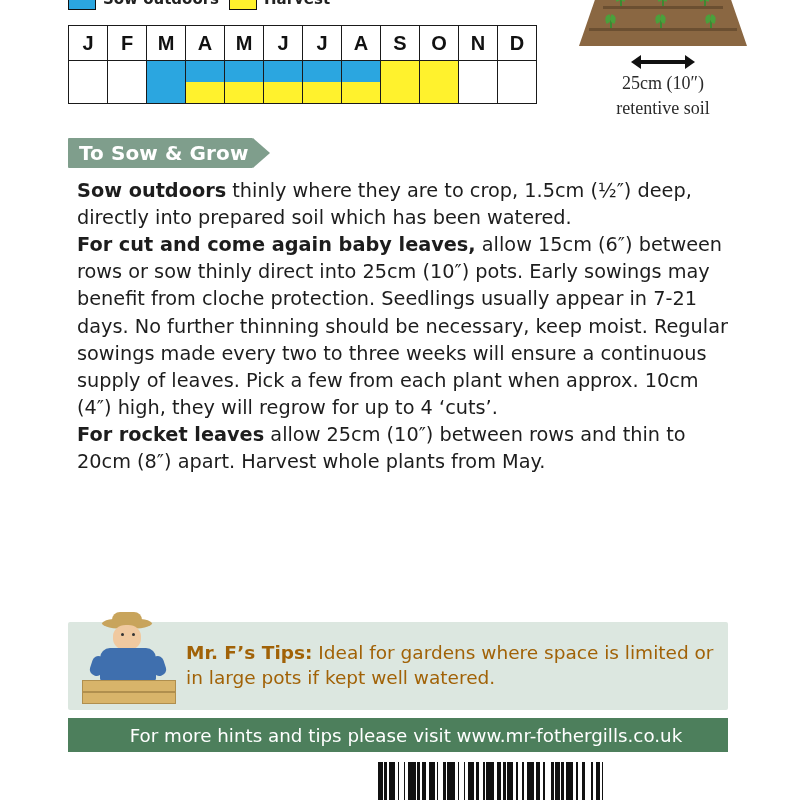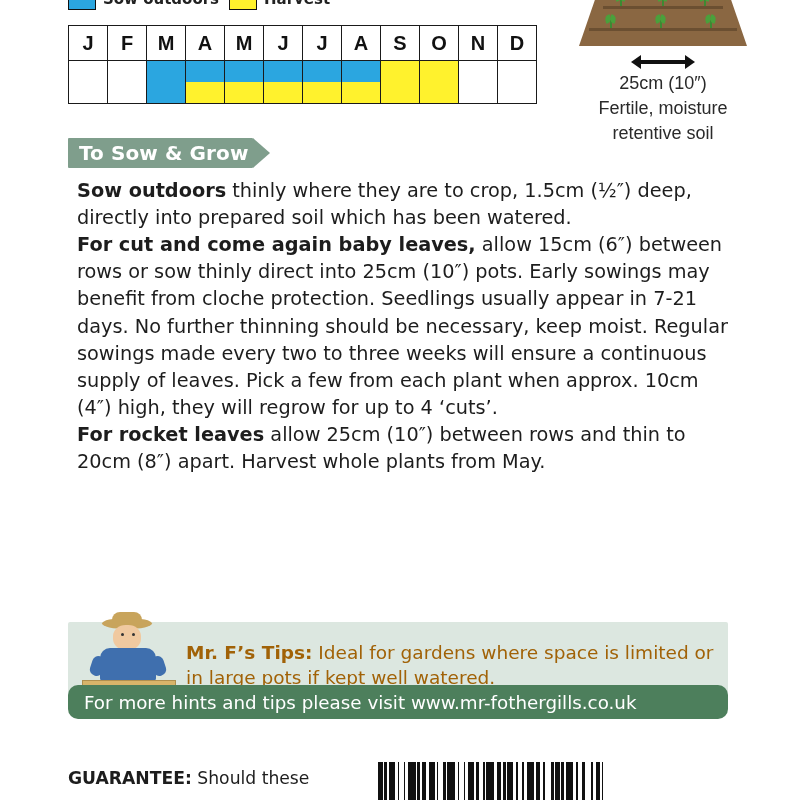--- a/index.html
+++ b/index.html
@@ -154,21 +154,21 @@
     width: 0; height: 0;
     border-top: 7px solid transparent;
     border-bottom: 7px solid transparent;
   }
   .arrow:before { left: -9px; border-right: 10px solid #111; }
   .arrow:after { right: -9px; border-left: 10px solid #111; }
   .diagram .dim {
     font-size: 18px;
     line-height: 1.22;
     color: #2a2a2a;
-    font-family: Liberation Sans, sans-serif;
+    font-family: Liberation Serif, serif;
     margin-top: 3px;
   }
 
   
   .banner {
     position: absolute;
     left: 68px;
     top: 138px;
     height: 30px;
     width: 185px;
@@ -294,27 +294,28 @@
     position: absolute; left: 2px; top: 80px;
     width: 92px; height: 10px;
     background: #d8b46a;
     border: 1.5px solid #b08f4e;
   }
 
   
   .greenbar {
     position: absolute;
     left: 68px;
-    top: 685px;
+    top: 718px;
     width: 660px;
     height: 34px;
     background: #4d7f5c;
-    border-radius: 10px;
+    border-radius: 0;
     display: flex;
     align-items: center;
+    justify-content: center;
   }
   .greenbar span {
     color: #ffffff;
     font-size: 18.3px;
     padding-left: 16px;
     font-family: "DejaVu Sans", sans-serif;
   }
 
   
   .guarantee {
@@ -461,21 +462,20 @@
           </div>
         <div class="sprout" style="left:126px;top:47px;">
             <i></i>
           </div>
       </div>
     </div>
     <div class="arrow-wrap">
       <div class="arrow"></div>
     </div>
     <div class="dim">25cm (10″)</div>
-    <div class="dim">Fertile, moisture</div>
     <div class="dim">retentive soil</div>
   </div>
 
   <div class="banner">
     <span>To Sow &amp; Grow</span>
   </div>
 
   <div class="body-copy">
     <p><b>Sow outdoors</b><span> thinly where they are to crop, 1.5cm (½″) deep, directly into prepared soil which has been watered.</span></p>
     <p><b>For cut and come again baby leaves,</b><span> allow 15cm (6″) between rows or sow thinly direct into 25cm (10″) pots. Early sowings may benefit from cloche protection. Seedlings usually appear in 7-21 days. No further thinning should be necessary, keep moist. Regular sowings made every two to three weeks will ensure a continuous supply of leaves. Pick a few from each plant when approx. 10cm (4″) high, they will regrow for up to 4 ‘cuts’.</span></p>
@@ -498,23 +498,20 @@
     </div>
     <div class="tips-text">
       <b>Mr. F’s Tips:</b><span> Ideal for gardens where space is limited or in large pots if kept well watered.</span>
     </div>
   </div>
 
   <div class="greenbar">
     <span>For more hints and tips please visit www.mr-fothergills.co.uk</span>
   </div>
 
-  <div class="guarantee">
-    <b>GUARANTEE:</b><span> Should these</span>
-  </div>
 
   <div class="barcode">
       <div class="bar" style="width: 4.5px; background: rgb(17, 17, 17);"></div>
       <div class="bar" style="width: 1.5px; background: transparent;"></div>
       <div class="bar" style="width: 3px; background: rgb(17, 17, 17);"></div>
       <div class="bar" style="width: 1.5px; background: transparent;"></div>
       <div class="bar" style="width: 6px; background: rgb(17, 17, 17);"></div>
       <div class="bar" style="width: 3px; background: transparent;"></div>
       <div class="bar" style="width: 1.5px; background: rgb(17, 17, 17);"></div>
       <div class="bar" style="width: 4.5px; background: transparent;"></div>

